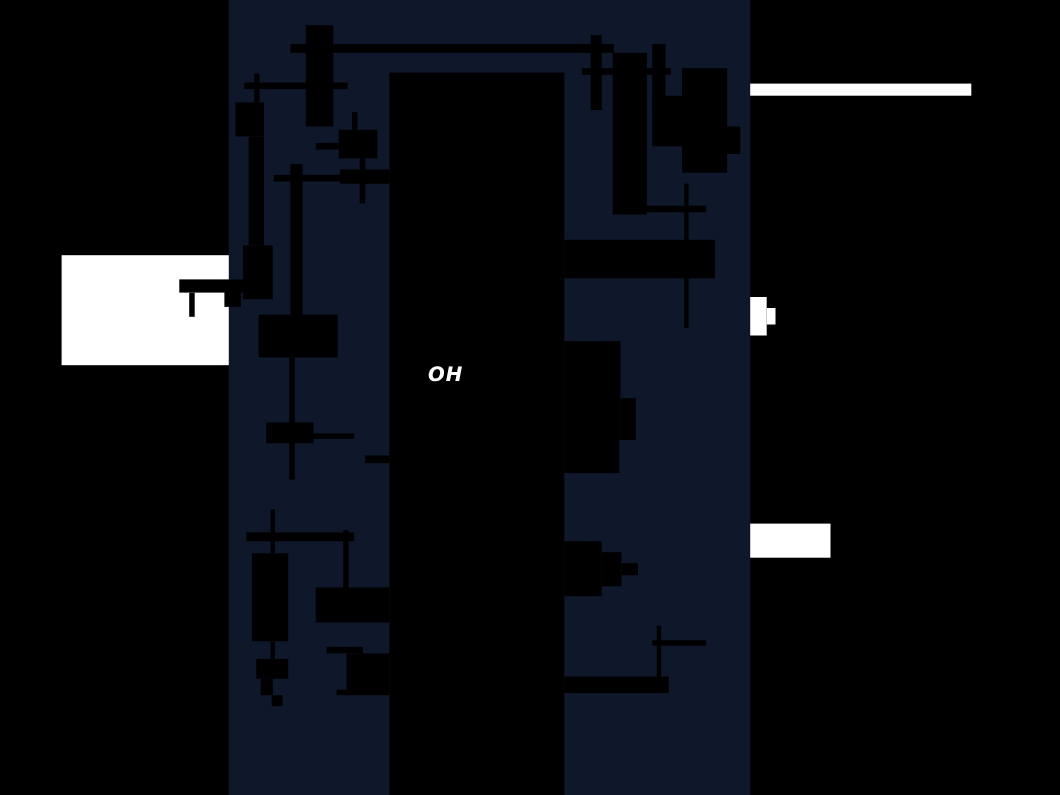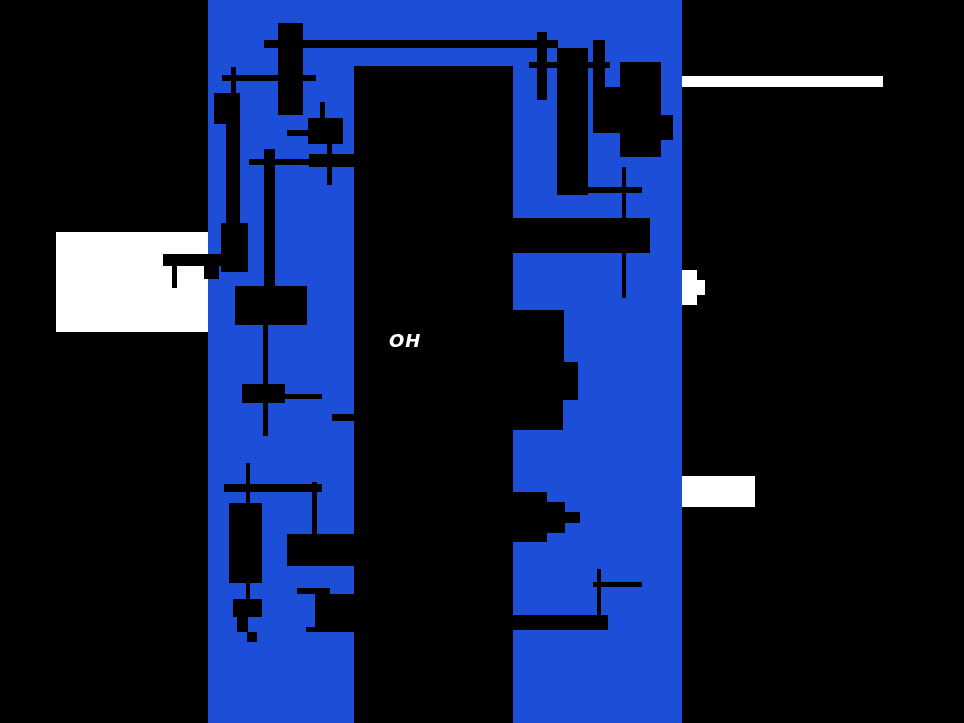--- a/index.html
+++ b/index.html
@@ -23,21 +23,21 @@
     font-style: italic;
     letter-spacing: 1px;
     text-shadow: 0 0 1px rgba(0,0,0,0.6);
     white-space: nowrap;
     line-height: 1;
   }
 </style>
 </head>
 <body>
 
-<div class="map-canvas" style="width: 964px; height: 723px; background: #1d4ed8;">
+<div class="map-canvas" style="width: 964px; height: 723px; background: #0f172a;">
   <span class="map-label" style="left: 389px; top: 332px; font-size: 18px; color: rgb(255, 255, 255); z-index: 10;">OH</span>
 <div class="shape" style="left: 0px; top: 0px; width: 208px; height: 723px; background: rgb(0, 0, 0);"></div>
     <div class="shape" style="left: 354px; top: 66px; width: 159px; height: 657px; background: rgb(0, 0, 0);"></div>
     <div class="shape" style="left: 682px; top: 0px; width: 282px; height: 723px; background: rgb(0, 0, 0);"></div>
     <div class="shape" style="left: 56px; top: 232px; width: 152px; height: 100px; background: rgb(255, 255, 255);"></div>
     <div class="shape" style="left: 682px; top: 76px; width: 201px; height: 11px; background: rgb(255, 255, 255);"></div>
     <div class="shape" style="left: 682px; top: 270px; width: 15px; height: 35px; background: rgb(255, 255, 255);"></div>
     <div class="shape" style="left: 697px; top: 280px; width: 8px; height: 15px; background: rgb(255, 255, 255);"></div>
     <div class="shape" style="left: 682px; top: 476px; width: 73px; height: 31px; background: rgb(255, 255, 255);"></div>
     <div class="shape" style="left: 278px; top: 23px; width: 25px; height: 92px; background: rgb(0, 0, 0);"></div>

